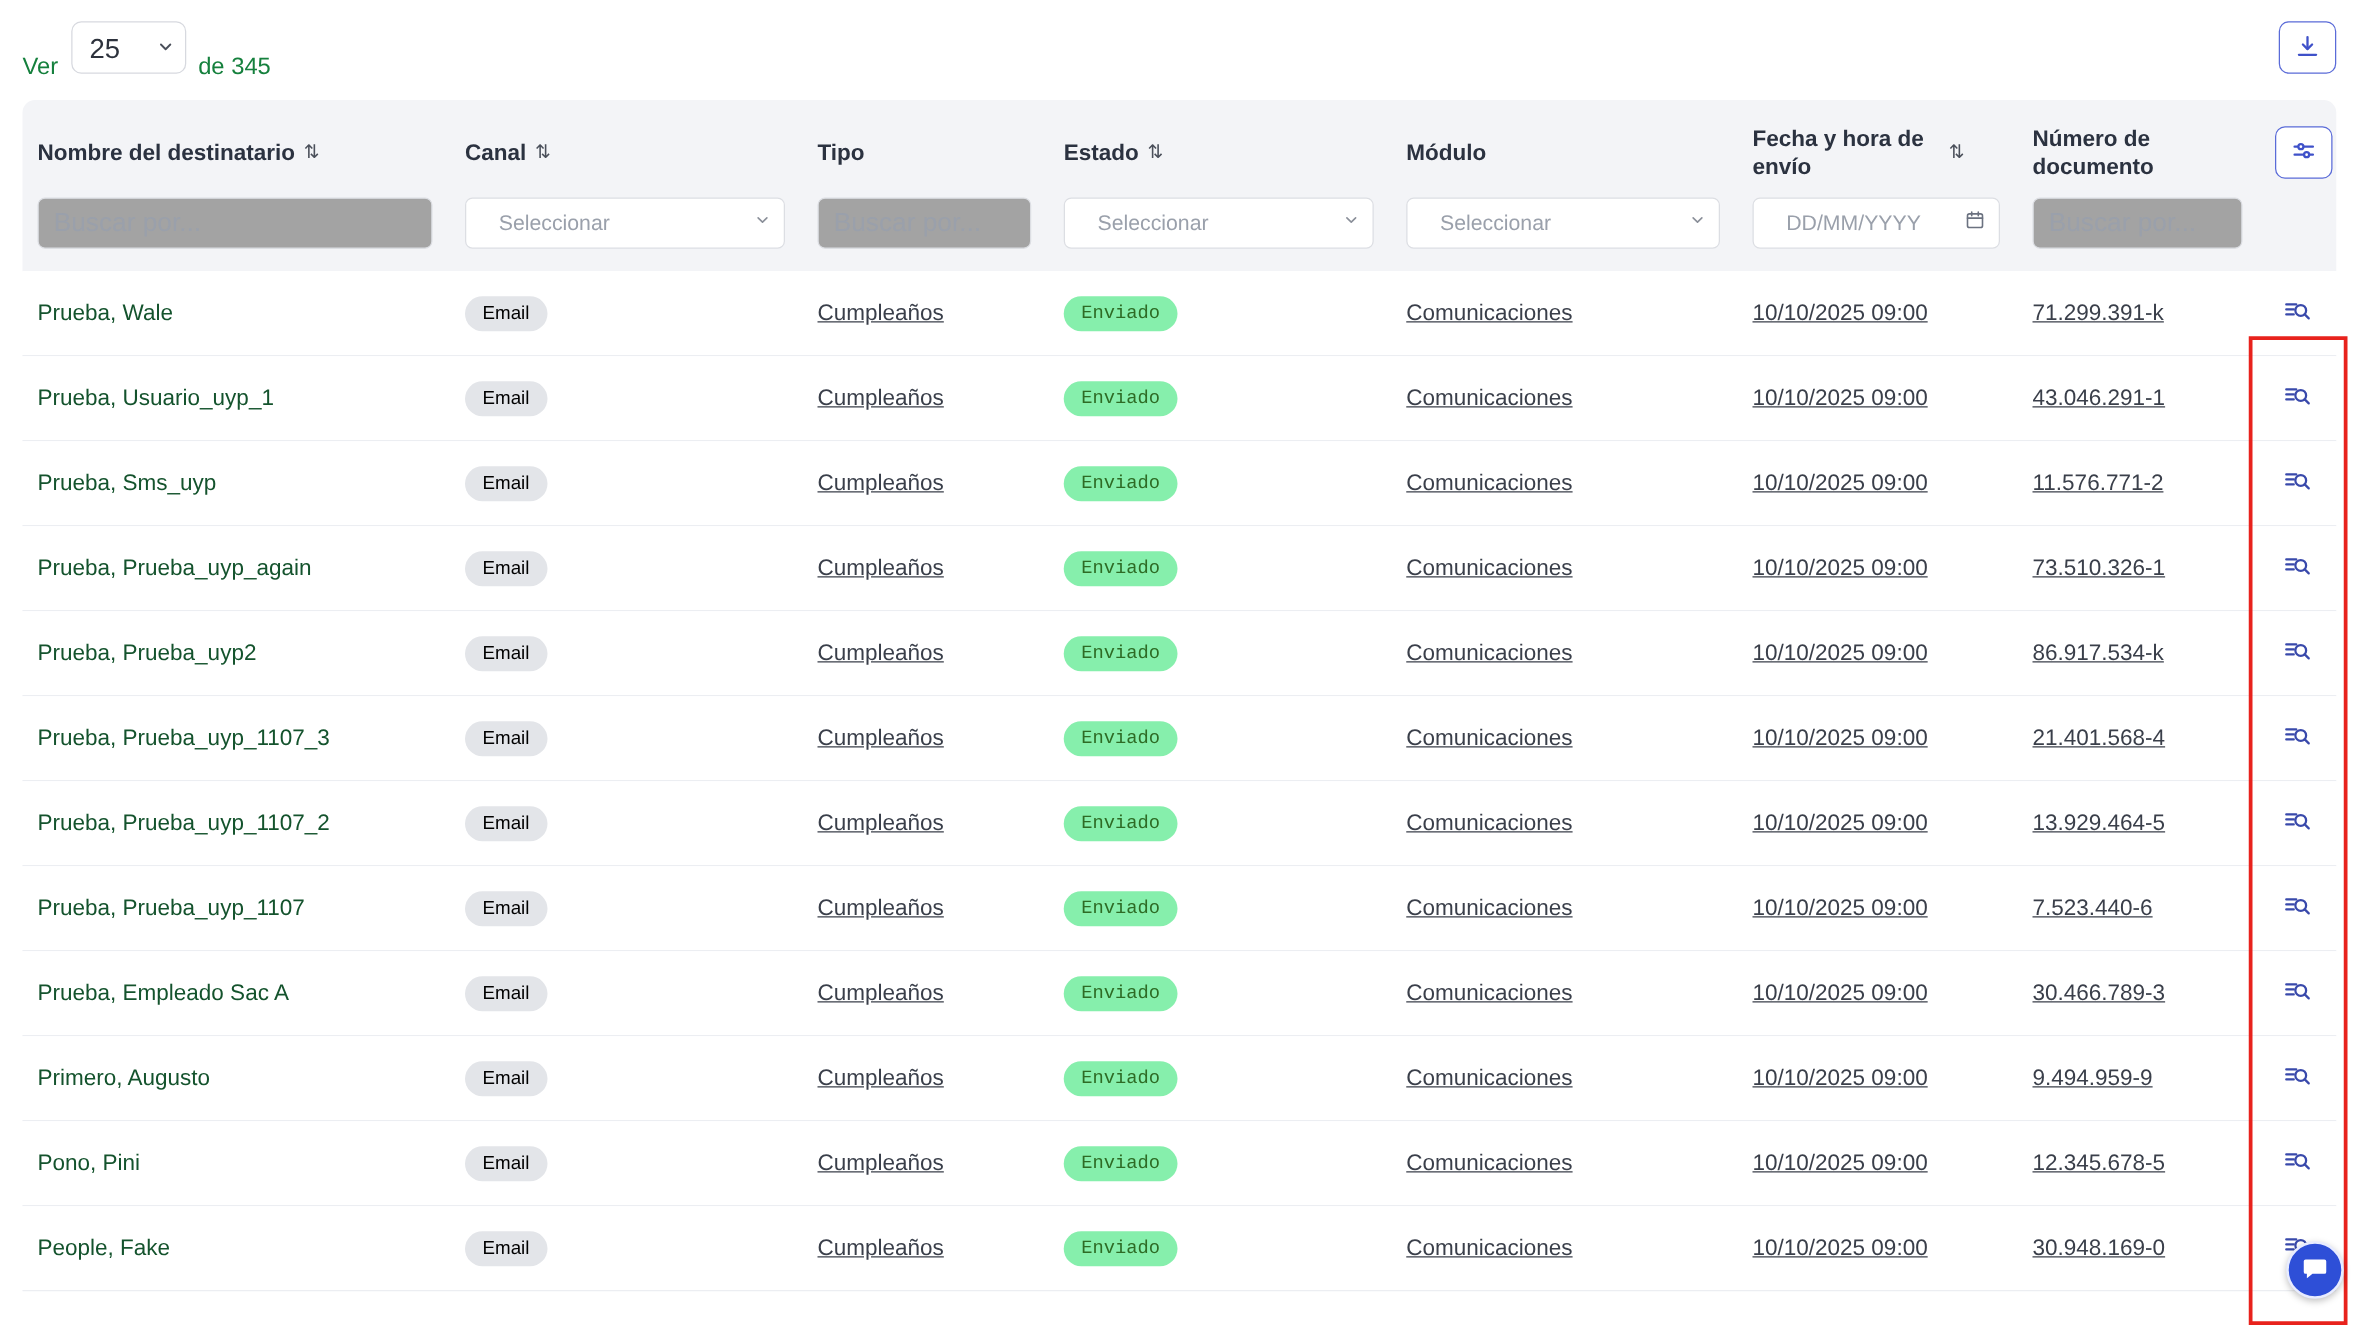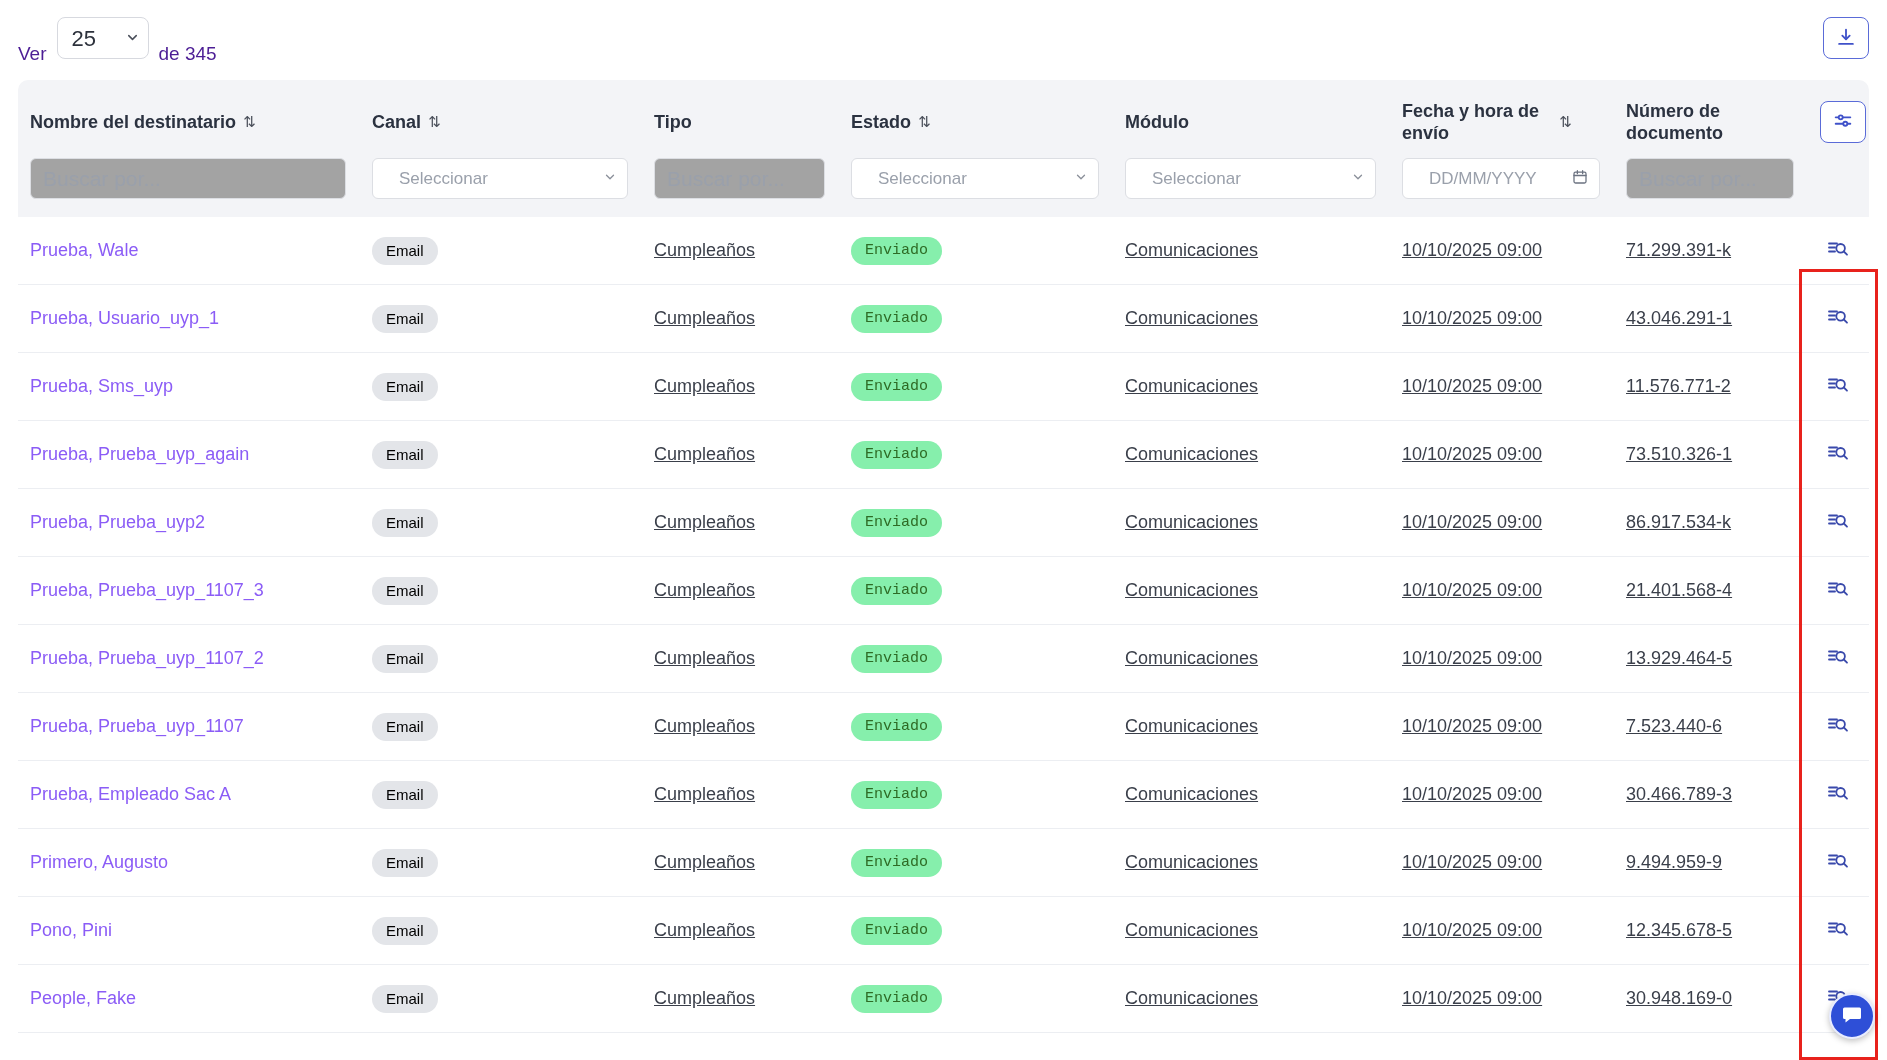--- a/index.html
+++ b/index.html
@@ -22,21 +22,21 @@
   }
 
   
   .controls {
     display: flex;
     align-items: center;
     gap: 10px;
     margin-bottom: 20px;
     height: 44px;
   }
-  .controls .lbl { font-size: 19px; color: #4c1d95; margin-top: 32px; }
+  .controls .lbl { font-size: 19px; color: #15803d; margin-top: 32px; }
   .select-wrap {
     position: relative;
     width: 92px; height: 42px;
   }
   .select-wrap select {
     appearance: none;
     -webkit-appearance: none;
     width: 100%; height: 100%;
     border: 1px solid #d7d9df;
     border-radius: 8px;
@@ -110,21 +110,21 @@
   }
   .select-box .ph, .date-box .ph { font-size: 17px; color: #9aa0ab; }
 
   
   .trow {
     height: 68px;
     border-bottom: 1px solid #eceef2;
     background: #ffffff;
   }
   .name-link {
-    color: #8b5cf6;
+    color: #14532d;
     font-size: 18px;
     text-decoration: none;
     cursor: pointer;
   }
   .cell-text { font-size: 18px; color: #3a3f4a; text-decoration: underline; }
   .badge {
     display: inline-block;
     font-size: 15px;
     padding: 5px 14px;
     border-radius: 14px;

